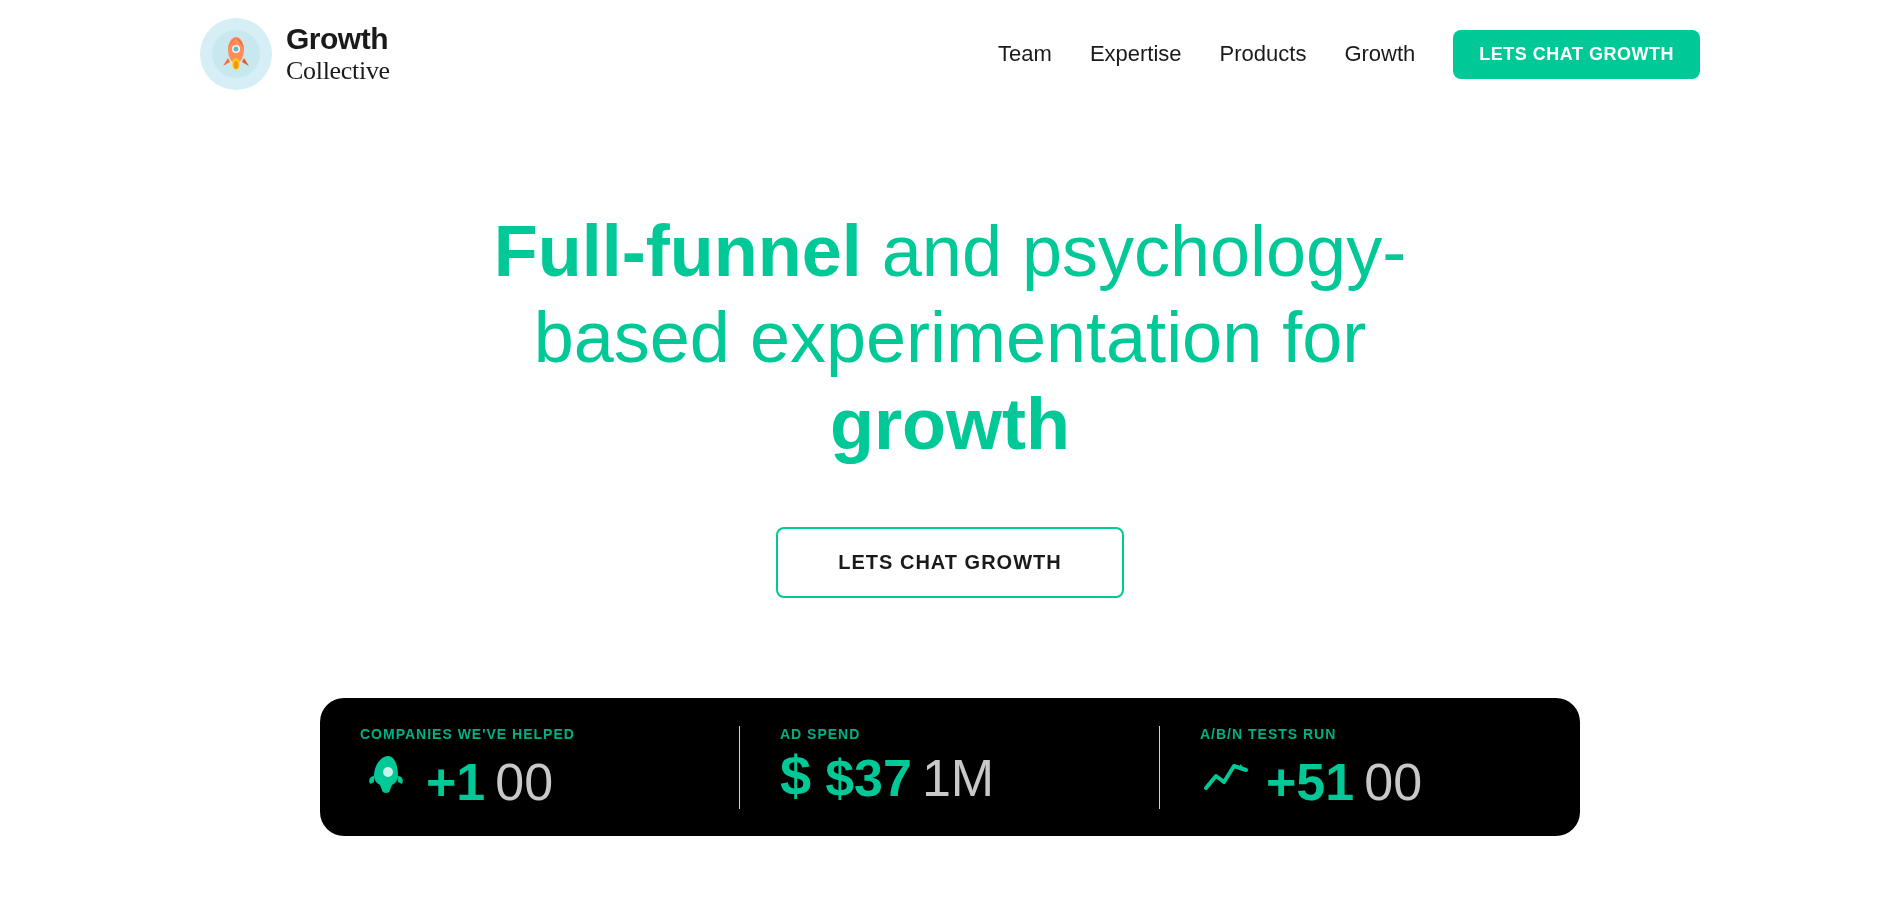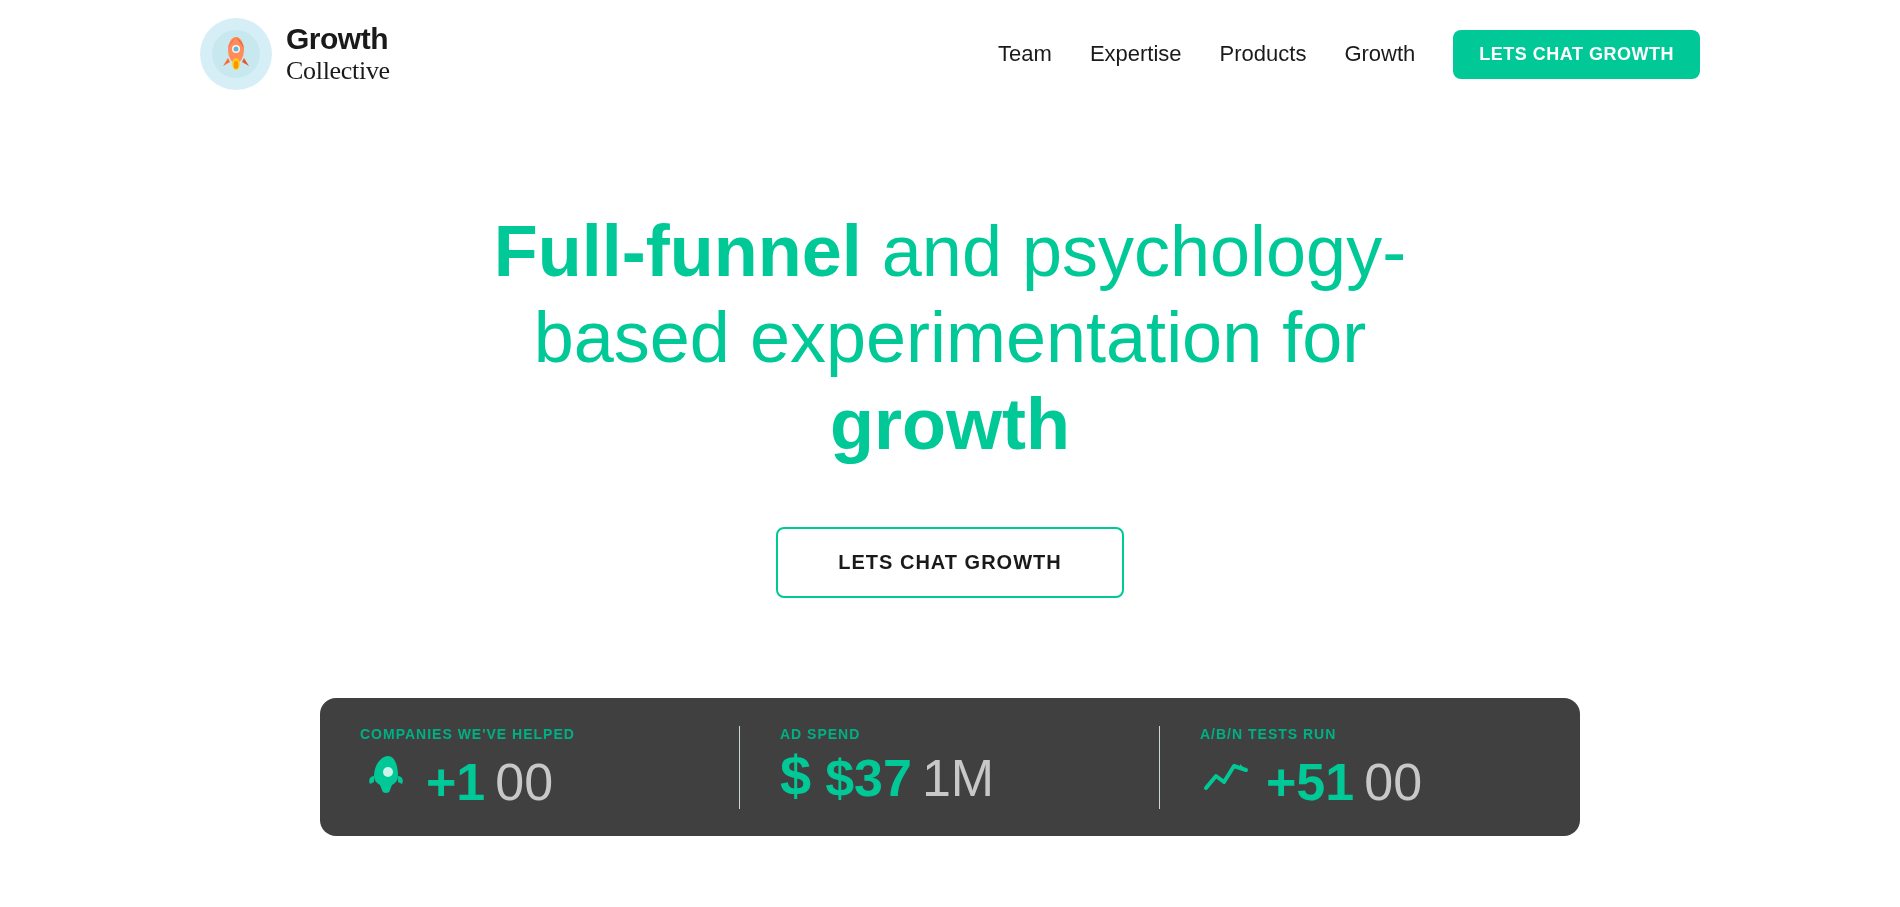--- a/index.html
+++ b/index.html
@@ -135,22 +135,22 @@
       padding: 22px 60px;
       border-radius: 8px;
       border: 2px solid #00c896;
       cursor: pointer;
       letter-spacing: 1px;
       text-transform: uppercase;
     }
 
     
     .stats-strip {
-      background: #404040;
-      border-radius: 16px;
+      background: #000000;
+      border-radius: 24px;
       margin: 40px 320px 0;
       display: flex;
       align-items: stretch;
       padding: 0;
       overflow: hidden;
       min-height: 130px;
     }
 
     .stat-item {
       flex: 1;

